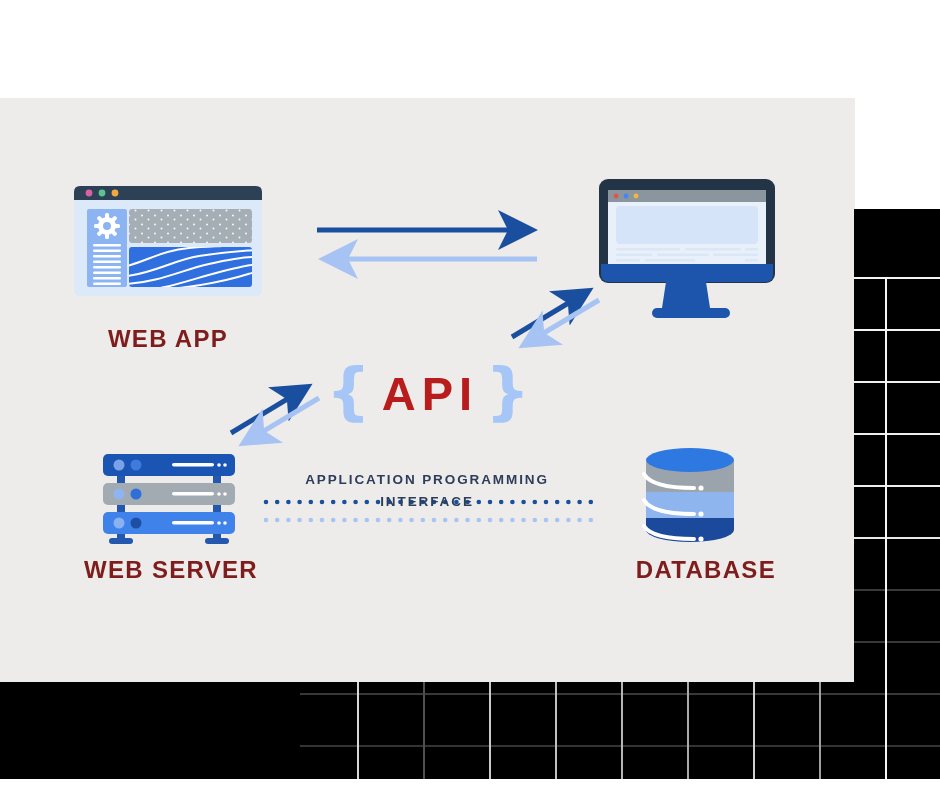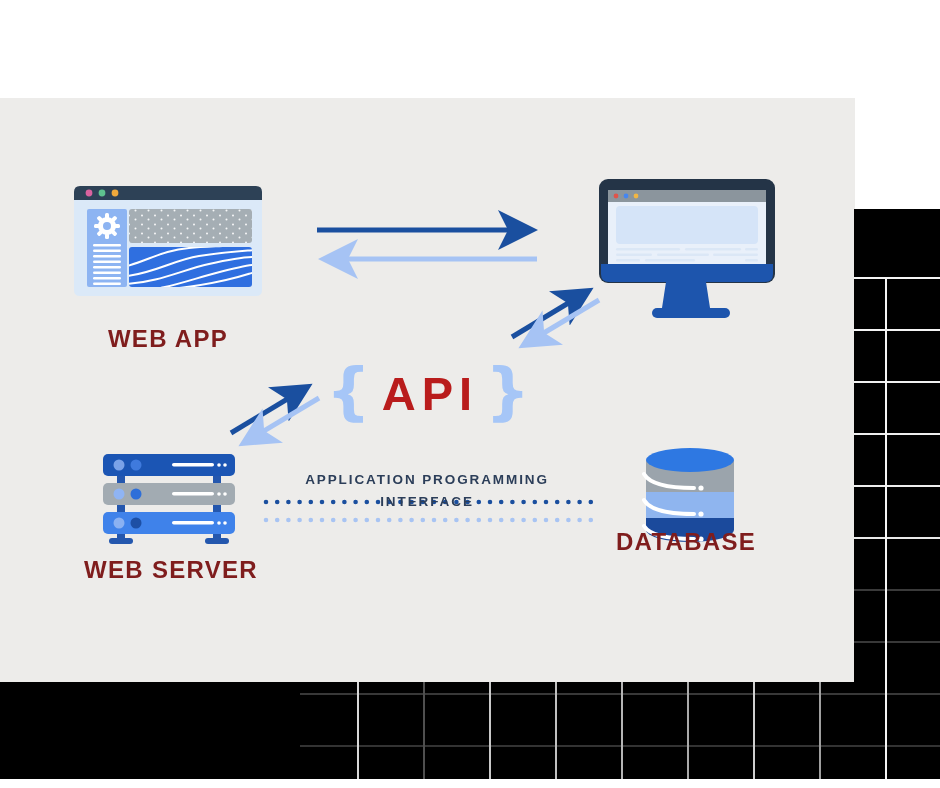--- a/index.html
+++ b/index.html
@@ -213,15 +213,15 @@
     <span class="api-title">API</span>
     <span class="brace">}</span>
   </div>
   <div class="api-subtitle">
     <div>APPLICATION PROGRAMMING</div>
     <div>INTERFACE</div>
   </div>
 
   <div class="node-label" style="left:74px;top:325px;width:188px;">WEB APP</div>
   <div class="node-label" style="left:78px;top:556px;width:180px;text-align:right;">WEB SERVER</div>
-  <div class="node-label" style="left:596px;top:528px;width:180px;">DATABASE</div>
+  <div class="node-label" style="left:596px;top:556px;width:180px;text-align:right;">DATABASE</div>
 
 </div>
 
 </body></html>

